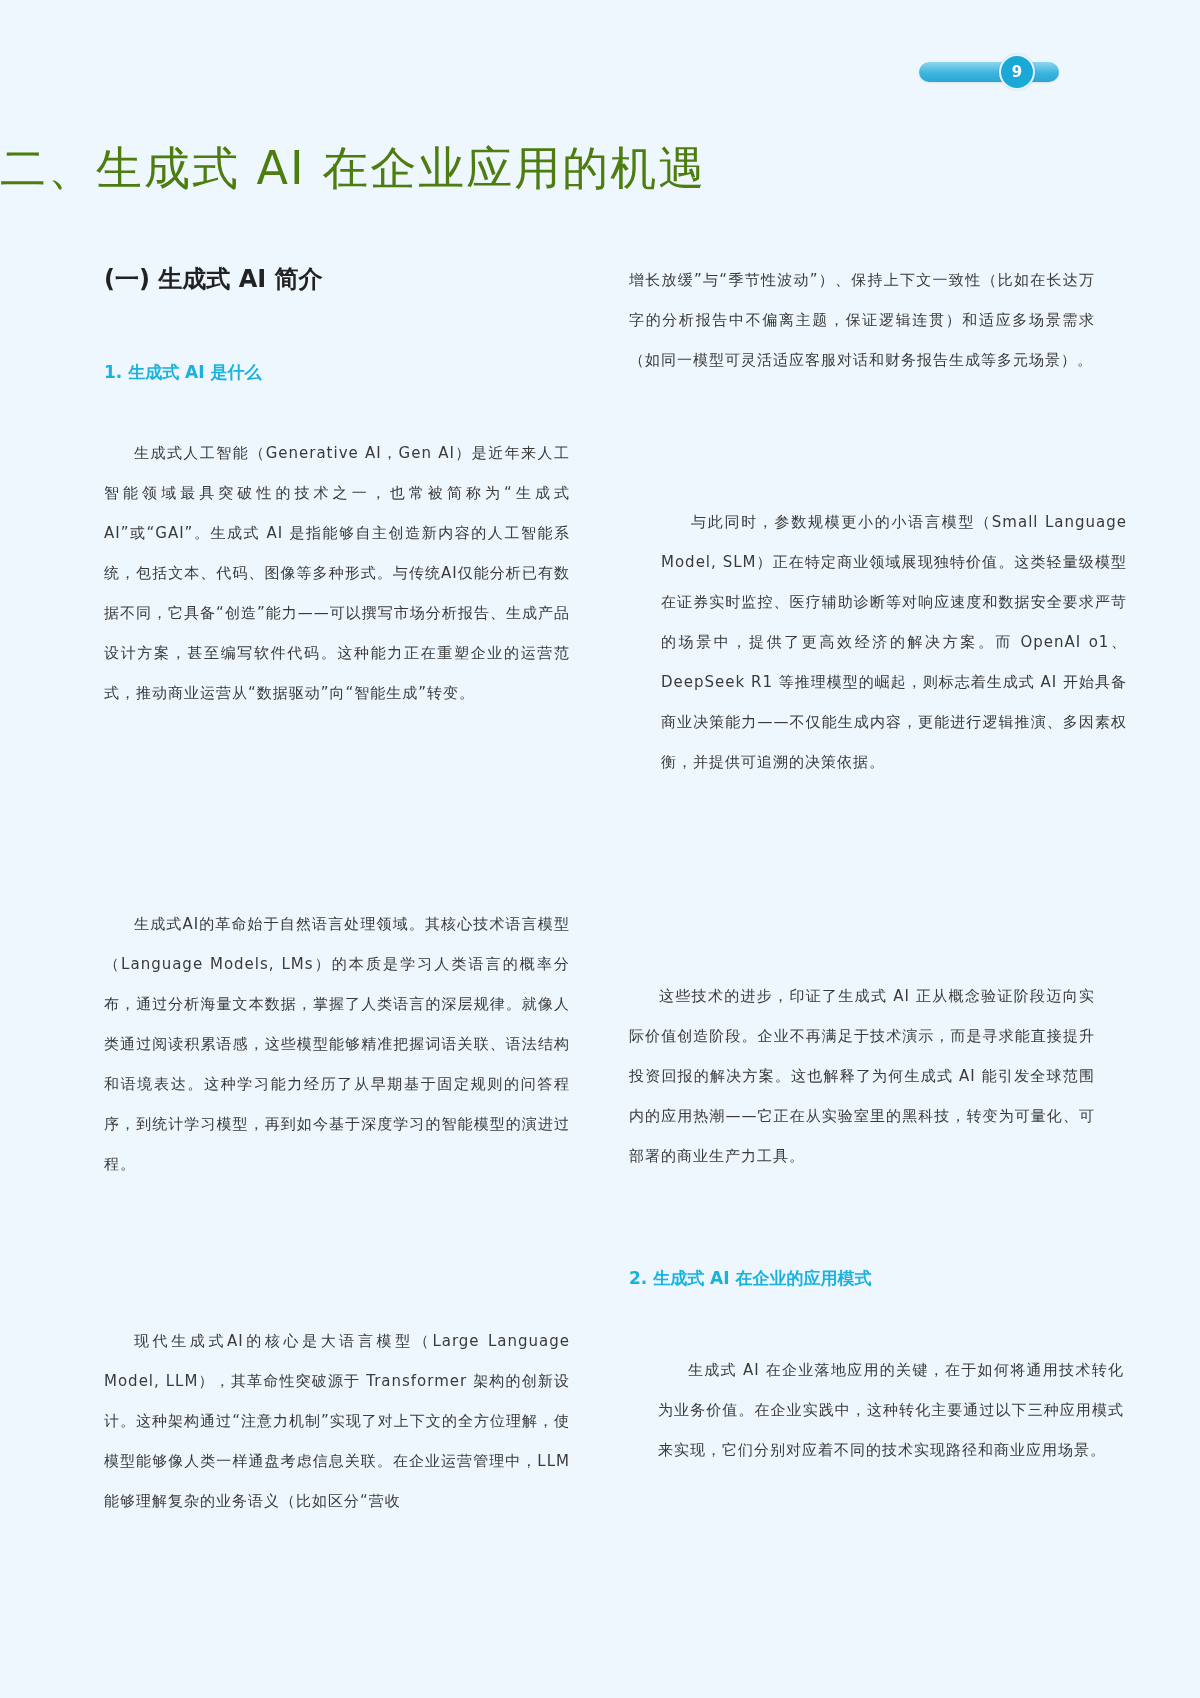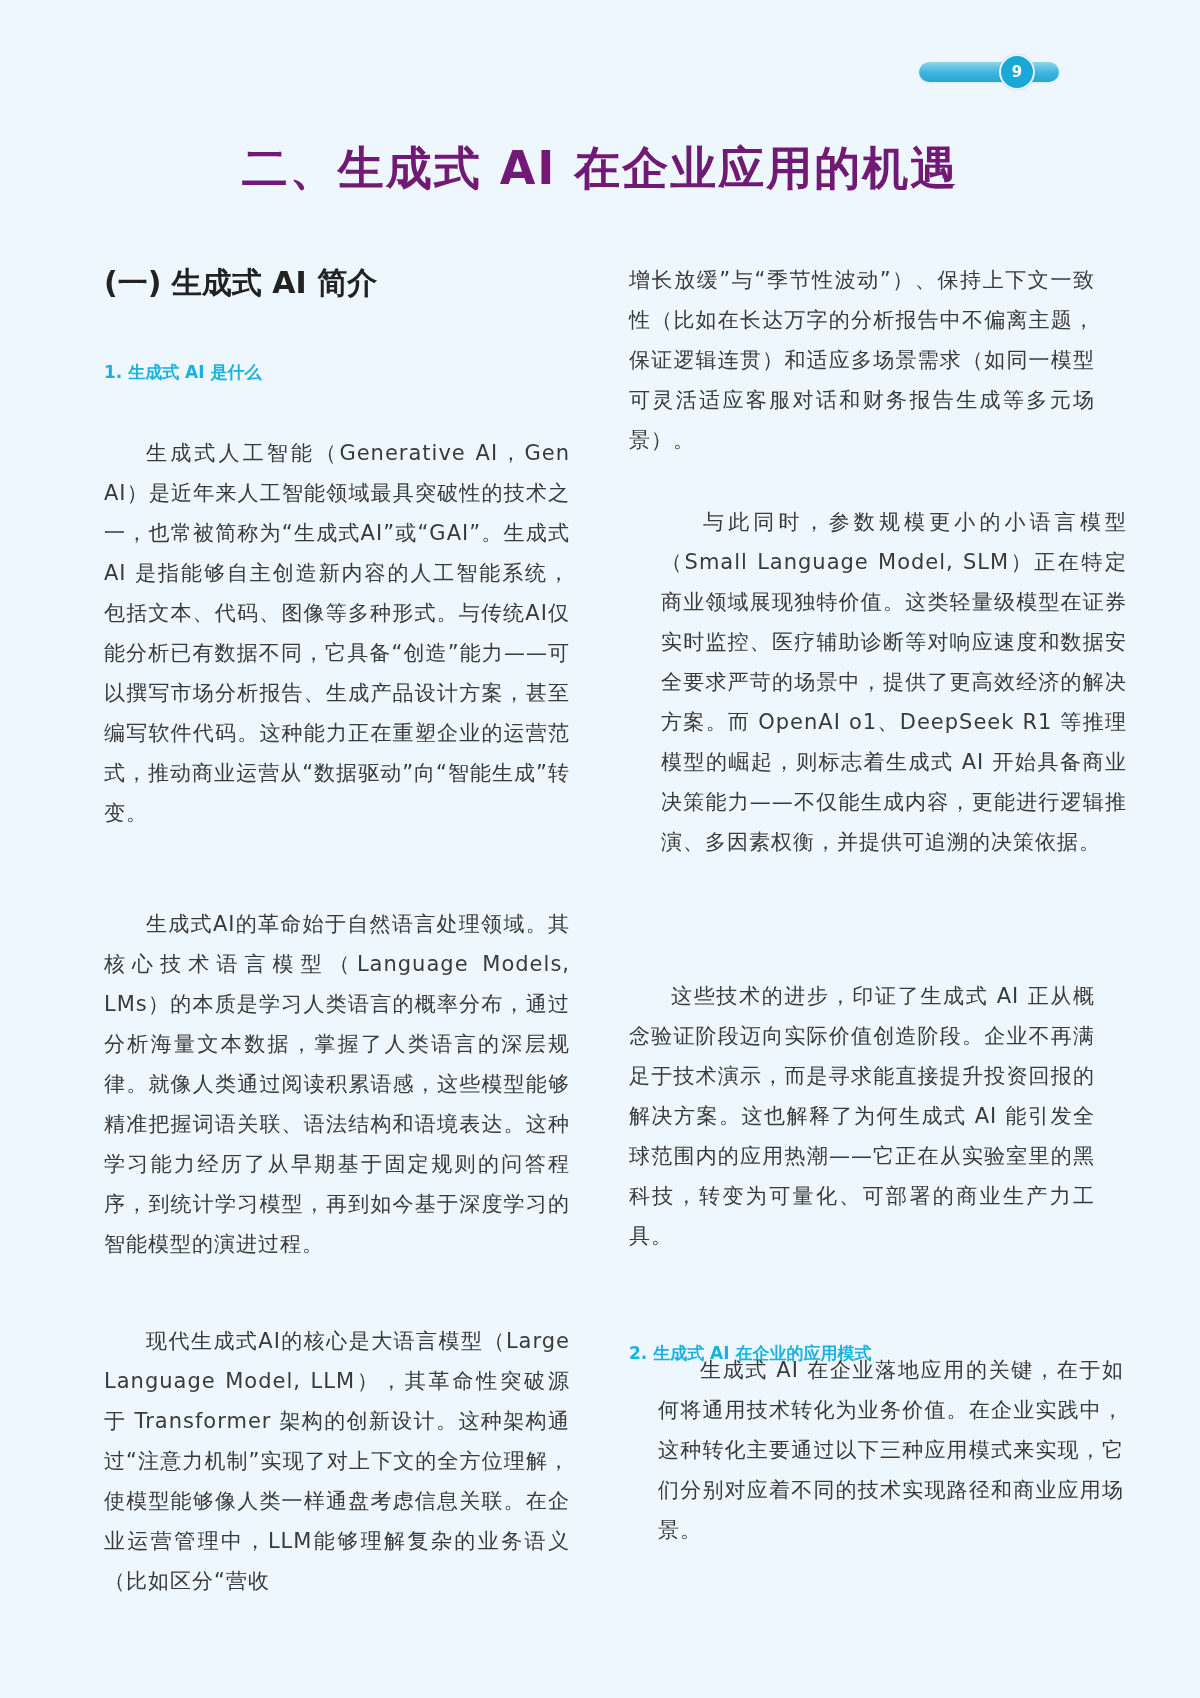--- a/index.html
+++ b/index.html
@@ -41,51 +41,51 @@
     display: flex;
     align-items: center;
     justify-content: center;
     box-sizing: border-box;
   }
   .chapter-title {
     position: absolute;
     left: 0;
     top: 138px;
     width: 1200px;
-    text-align: center;
+    text-align: left;
     font-size: 46px;
-    font-weight: bold;
-    color: #701a75;
+    font-weight: normal;
+    color: #4d7c0f;
     letter-spacing: 2px;
   }
   .col {
     position: absolute;
     top: 0;
     width: 466px;
   }
   .col-left { left: 104px; }
   .col-right { left: 629px; }
   .section-title {
     position: absolute;
-    font-size: 30px;
+    font-size: 24px;
     font-weight: bold;
     color: #222;
     white-space: nowrap;
   }
   .sub-title {
     position: absolute;
     font-size: 17px;
     font-weight: bold;
     color: #19b2df;
     white-space: nowrap;
   }
   .para {
     position: absolute;
     width: 466px;
-    font-size: 21px;
+    font-size: 15px;
     line-height: 40px;
     color: #3a3a3a;
     text-align: justify;
     text-justify: inter-character;
     letter-spacing: 1px;
     margin: 0;
   }
   .indent { text-indent: 2em; }
 </style>
 </head>
@@ -103,15 +103,15 @@
   <div class="sub-title" style="top:361px;">1. 生成式 AI 是什么</div>
   <p class="para indent" style="top:433px;">生成式人工智能（Generative AI，Gen AI）是近年来人工智能领域最具突破性的技术之一，也常被简称为“生成式AI”或“GAI”。生成式 AI 是指能够自主创造新内容的人工智能系统，包括文本、代码、图像等多种形式。与传统AI仅能分析已有数据不同，它具备“创造”能力——可以撰写市场分析报告、生成产品设计方案，甚至编写软件代码。这种能力正在重塑企业的运营范式，推动商业运营从“数据驱动”向“智能生成”转变。</p>
   <p class="para indent" style="top:904px;">生成式AI的革命始于自然语言处理领域。其核心技术语言模型（Language Models, LMs）的本质是学习人类语言的概率分布，通过分析海量文本数据，掌握了人类语言的深层规律。就像人类通过阅读积累语感，这些模型能够精准把握词语关联、语法结构和语境表达。这种学习能力经历了从早期基于固定规则的问答程序，到统计学习模型，再到如今基于深度学习的智能模型的演进过程。</p>
   <p class="para indent" style="top:1321px;">现代生成式AI的核心是大语言模型（Large Language Model, LLM），其革命性突破源于 Transformer 架构的创新设计。这种架构通过“注意力机制”实现了对上下文的全方位理解，使模型能够像人类一样通盘考虑信息关联。在企业运营管理中，LLM能够理解复杂的业务语义（比如区分“营收</p>
 </div>
 
 <div class="col col-right">
   <p class="para" style="top:260px;">增长放缓”与“季节性波动”）、保持上下文一致性（比如在长达万字的分析报告中不偏离主题，保证逻辑连贯）和适应多场景需求（如同一模型可灵活适应客服对话和财务报告生成等多元场景）。</p>
   <p class="para indent" style="top:502px;margin-left:32px;">与此同时，参数规模更小的小语言模型（Small Language Model, SLM）正在特定商业领域展现独特价值。这类轻量级模型在证券实时监控、医疗辅助诊断等对响应速度和数据安全要求严苛的场景中，提供了更高效经济的解决方案。而 OpenAI o1、DeepSeek R1 等推理模型的崛起，则标志着生成式 AI 开始具备商业决策能力——不仅能生成内容，更能进行逻辑推演、多因素权衡，并提供可追溯的决策依据。</p>
   <p class="para indent" style="top:945px;margin-top:31px;">这些技术的进步，印证了生成式 AI 正从概念验证阶段迈向实际价值创造阶段。企业不再满足于技术演示，而是寻求能直接提升投资回报的解决方案。这也解释了为何生成式 AI 能引发全球范围内的应用热潮——它正在从实验室里的黑科技，转变为可量化、可部署的商业生产力工具。</p>
-  <div class="sub-title" style="top:1342px;text-align:center;">2. 生成式 AI 在企业的应用模式</div>
+  <div class="sub-title" style="top:1267px;text-align:center;">2. 生成式 AI 在企业的应用模式</div>
   <p class="para indent" style="top:1350px;margin-left:29px;">生成式 AI 在企业落地应用的关键，在于如何将通用技术转化为业务价值。在企业实践中，这种转化主要通过以下三种应用模式来实现，它们分别对应着不同的技术实现路径和商业应用场景。</p>
 </div>
 
 </body></html>

